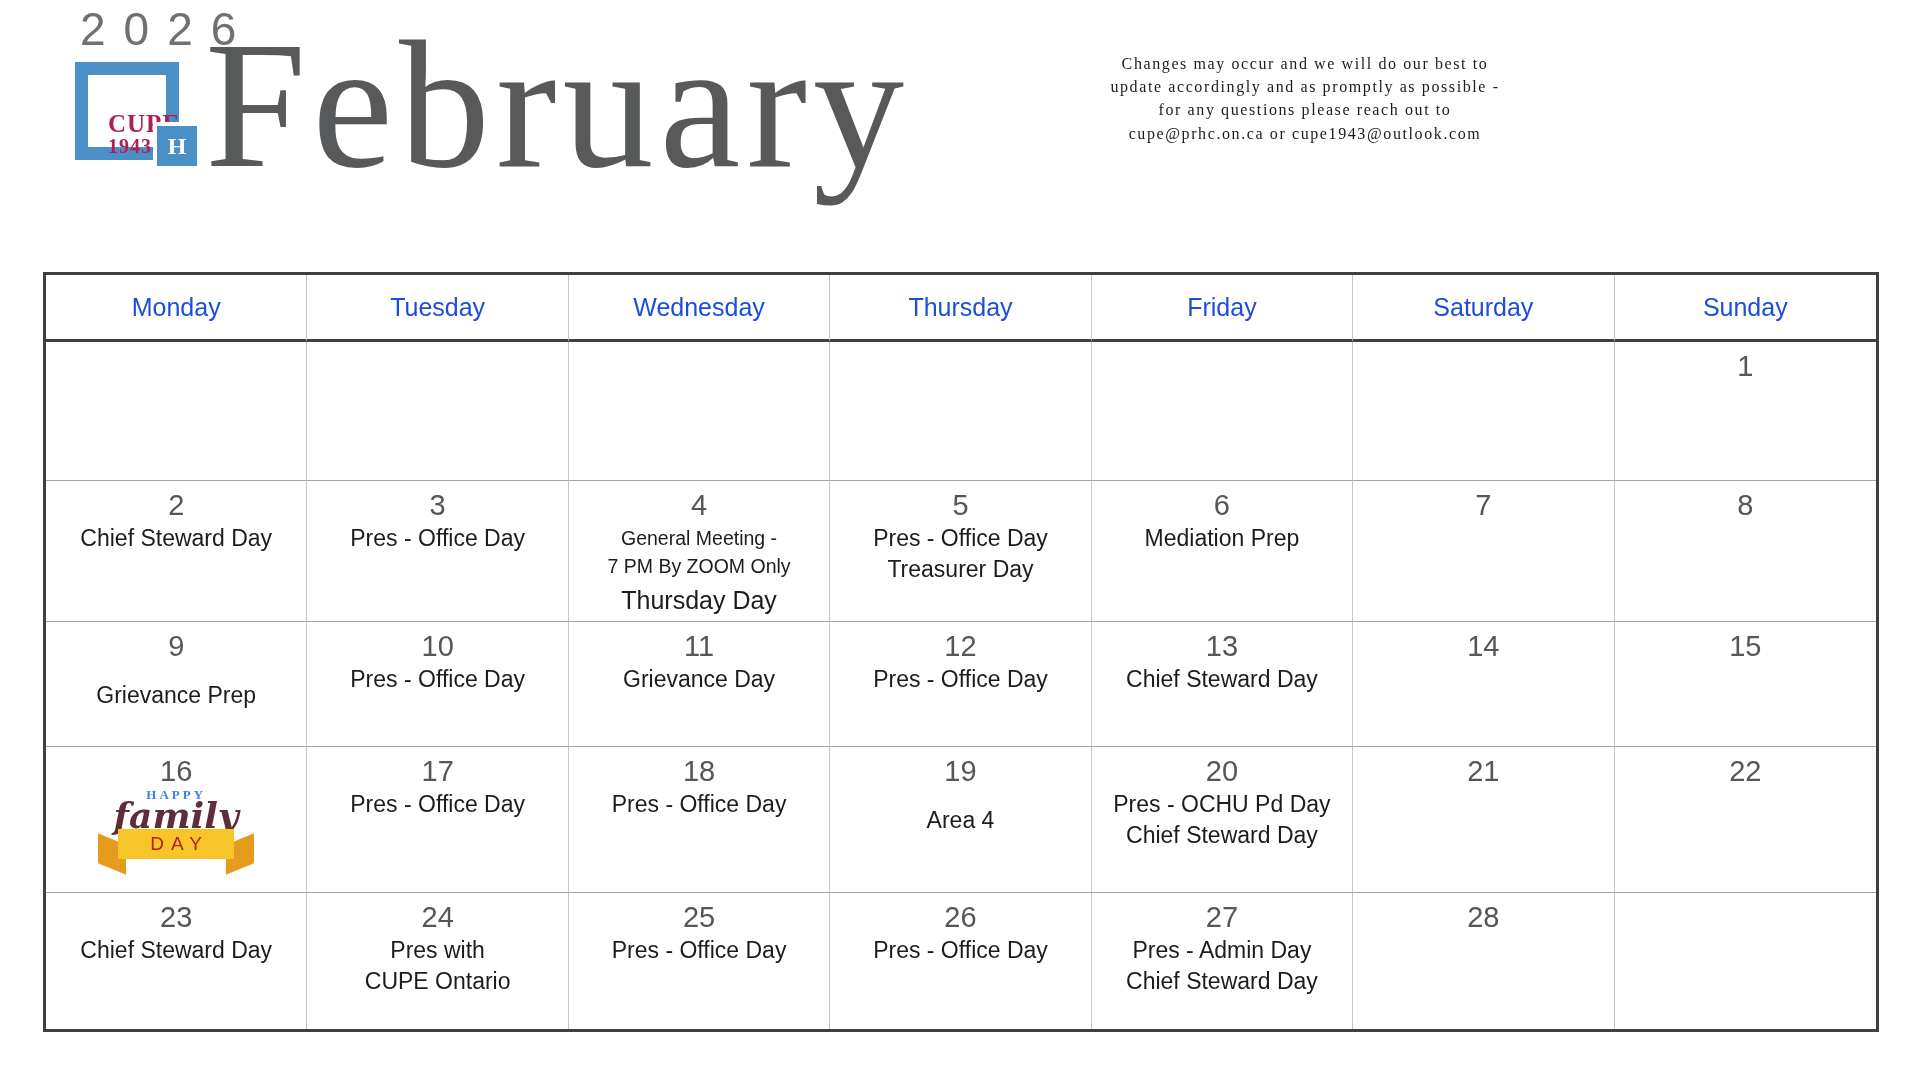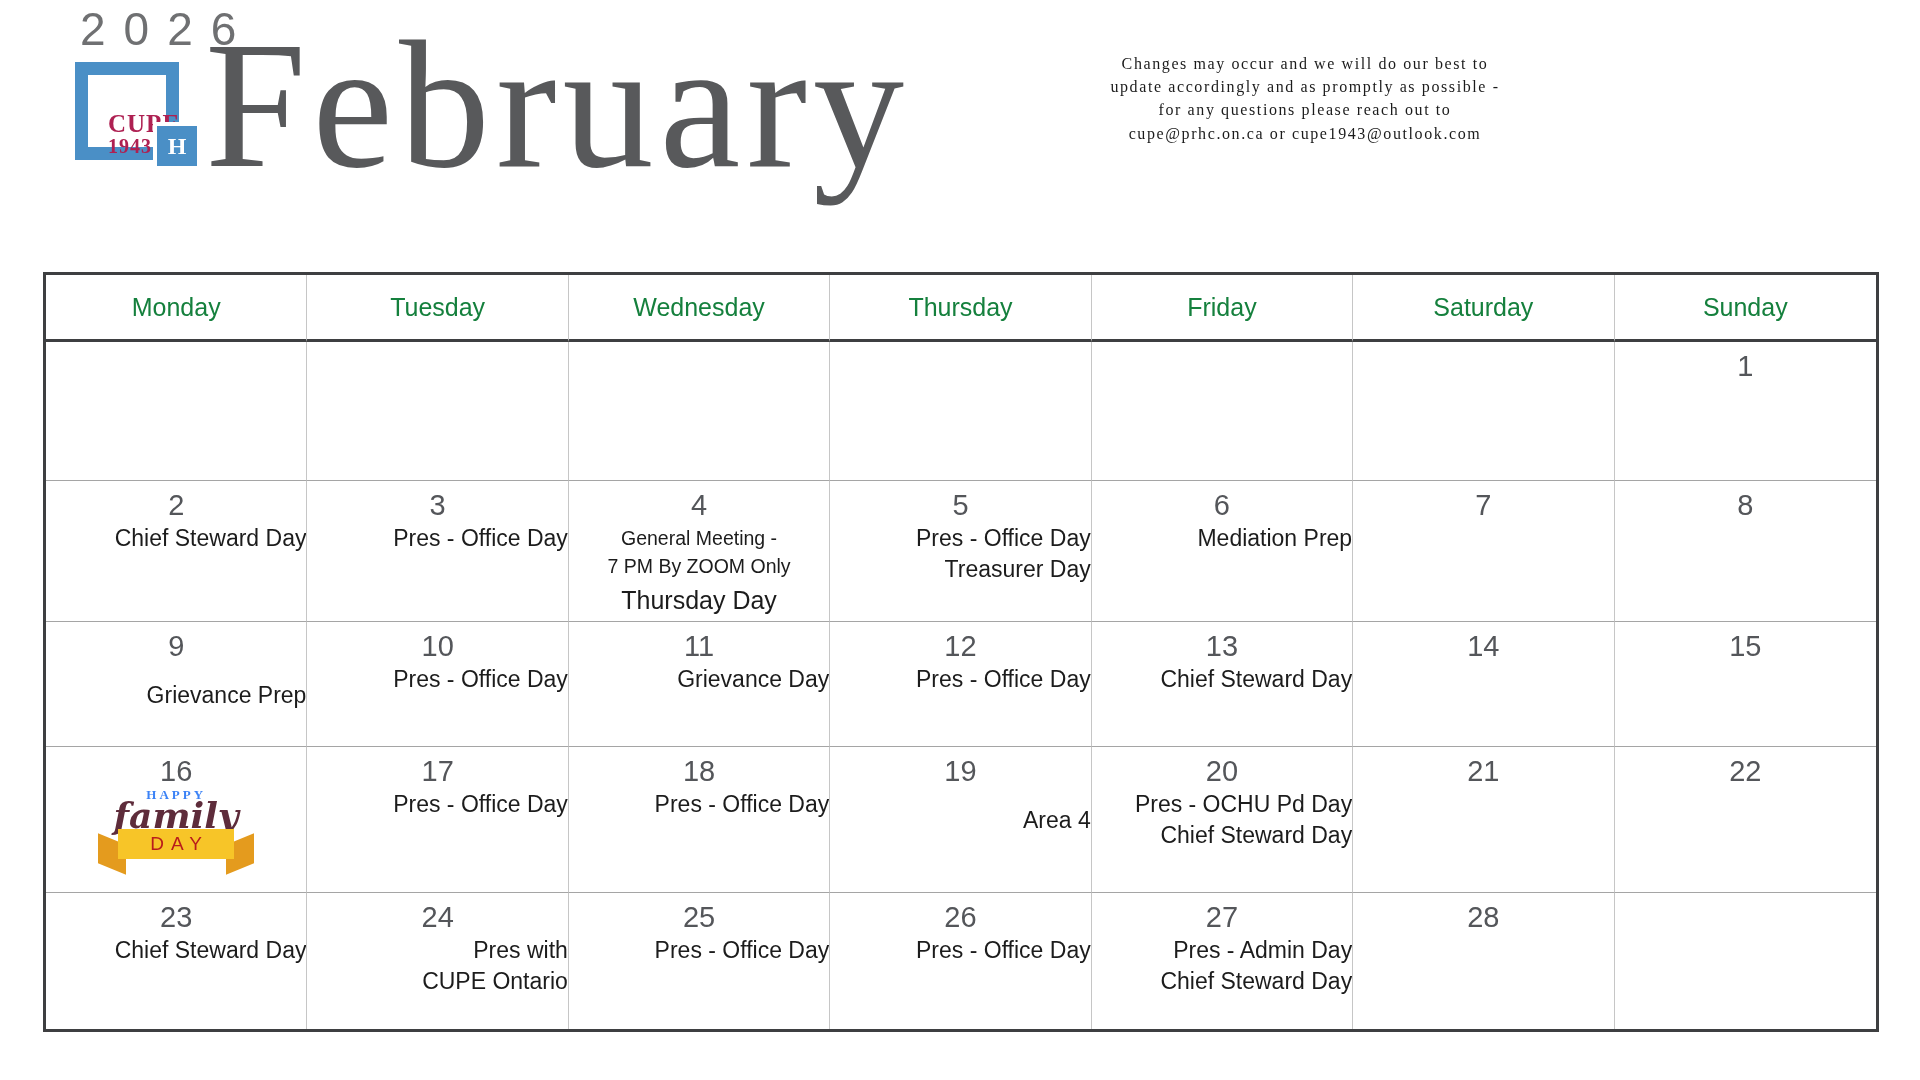--- a/index.html
+++ b/index.html
@@ -27,30 +27,30 @@
           border:4px solid #ffffff;box-sizing:content-box;display:flex;align-items:center;
           justify-content:center;font-family:"Liberation Serif",serif;font-weight:700;
           font-size:24px;color:#ffffff;}
 
   
   .calendar{position:absolute;left:43px;top:272px;width:1836px;height:760px;
             box-sizing:border-box;border:3px solid #3e3f41;display:grid;
             grid-template-columns:repeat(7,1fr);
             grid-template-rows:67px 139px 141px 125px 146px 136px;background:#fff;}
   .hcell{display:flex;align-items:center;justify-content:center;font-size:25px;
-         color:#15803d;border-right:1px solid #c6c6c6;border-bottom:3px solid #3e3f41;
+         color:#1d4ed8;border-right:1px solid #c6c6c6;border-bottom:3px solid #3e3f41;
          box-sizing:border-box;}
   .hcell.last{border-right:none;}
   .cell{border-right:1px solid #c6c6c6;border-bottom:1px solid #a5a5a5;box-sizing:border-box;
         text-align:center;overflow:hidden;}
   .cell.last{border-right:none;}
   .cell.bottom{border-bottom:none;}
   .cell-num{margin-top:7px;font-size:29px;color:#54565a;line-height:1.2;}
   .ev{color:#1c1c1c;line-height:1.35;}
-  .ev.md{font-size:23px;text-align:right;}
+  .ev.md{font-size:23px;}
   .ev.sm{font-size:19.5px;margin-top:2px;}
   .ev.lg{font-size:25px;margin-top:5px;}
   .ev.gap{margin-top:16px;}
 
   
   .fd{position:relative;z-index:0;margin-top:-2px;}
   .fd-happy{font-family:"Liberation Serif",serif;font-size:13px;font-weight:700;
             letter-spacing:3px;color:#3b82f6;margin-bottom:-6px;}
   .fd-family{font-family:"DejaVu Serif","Liberation Serif",serif;font-style:italic;
              font-weight:700;font-size:36px;color:#5e2c3b;line-height:1.05;}

